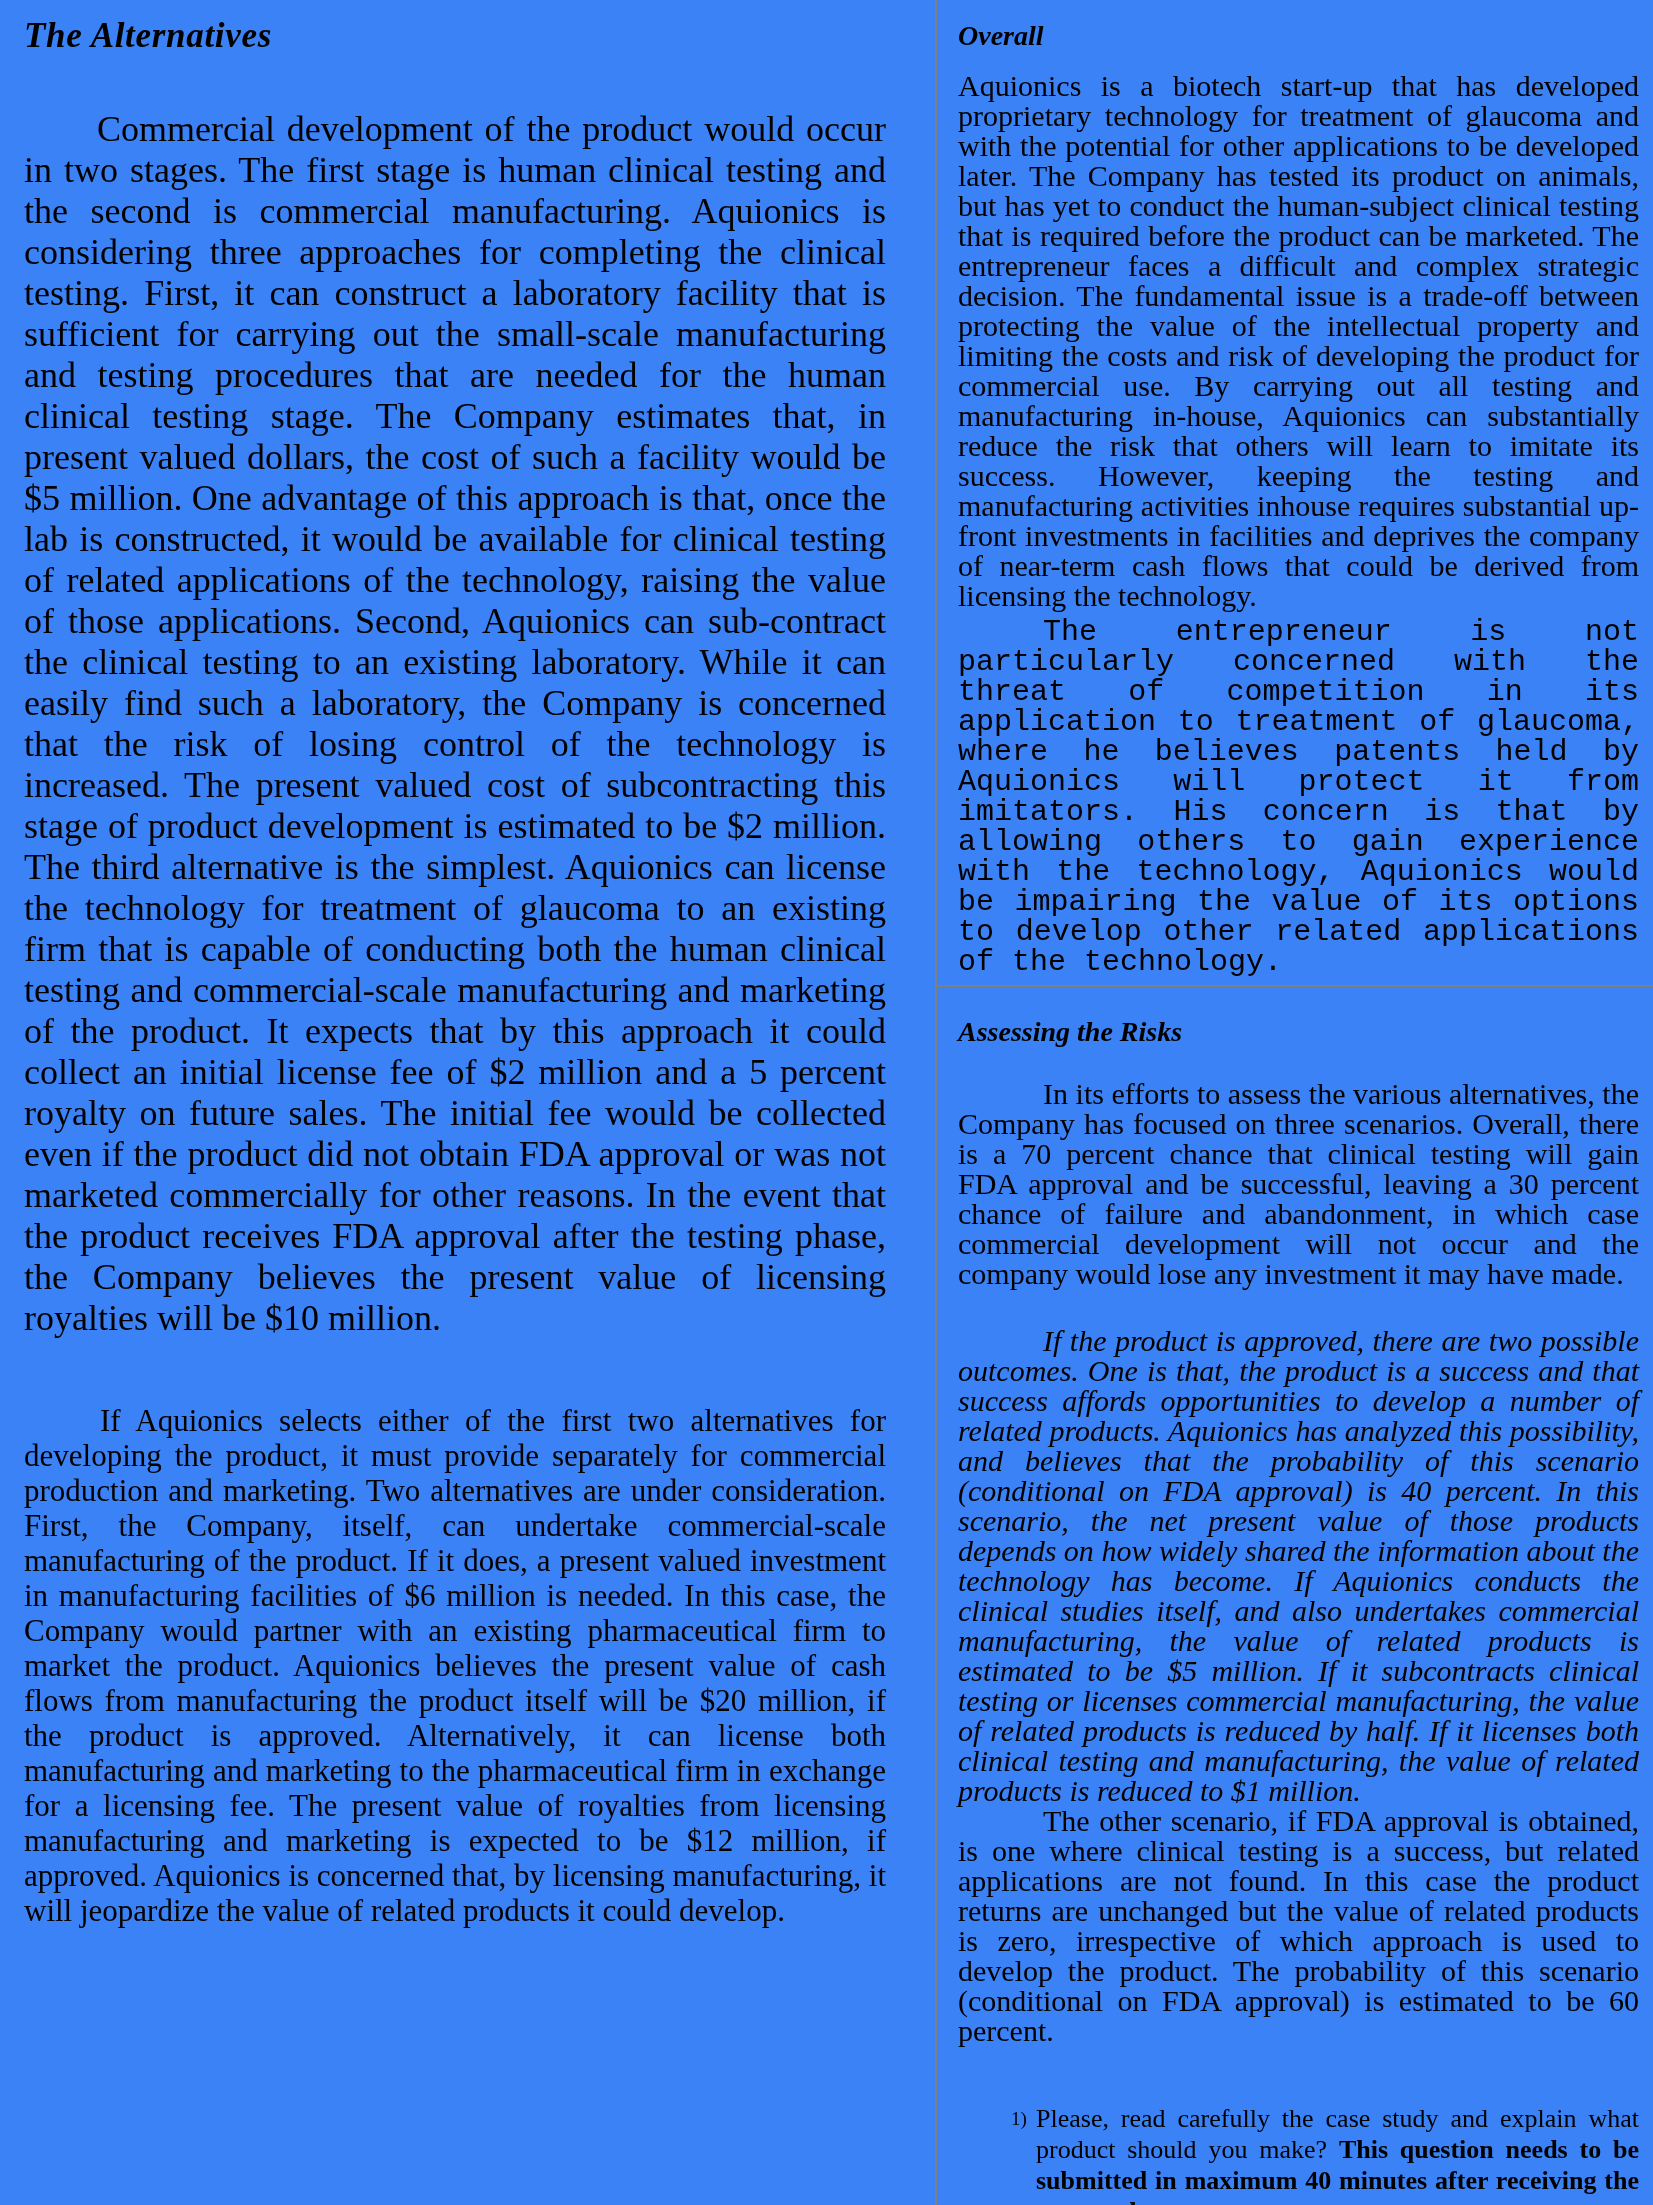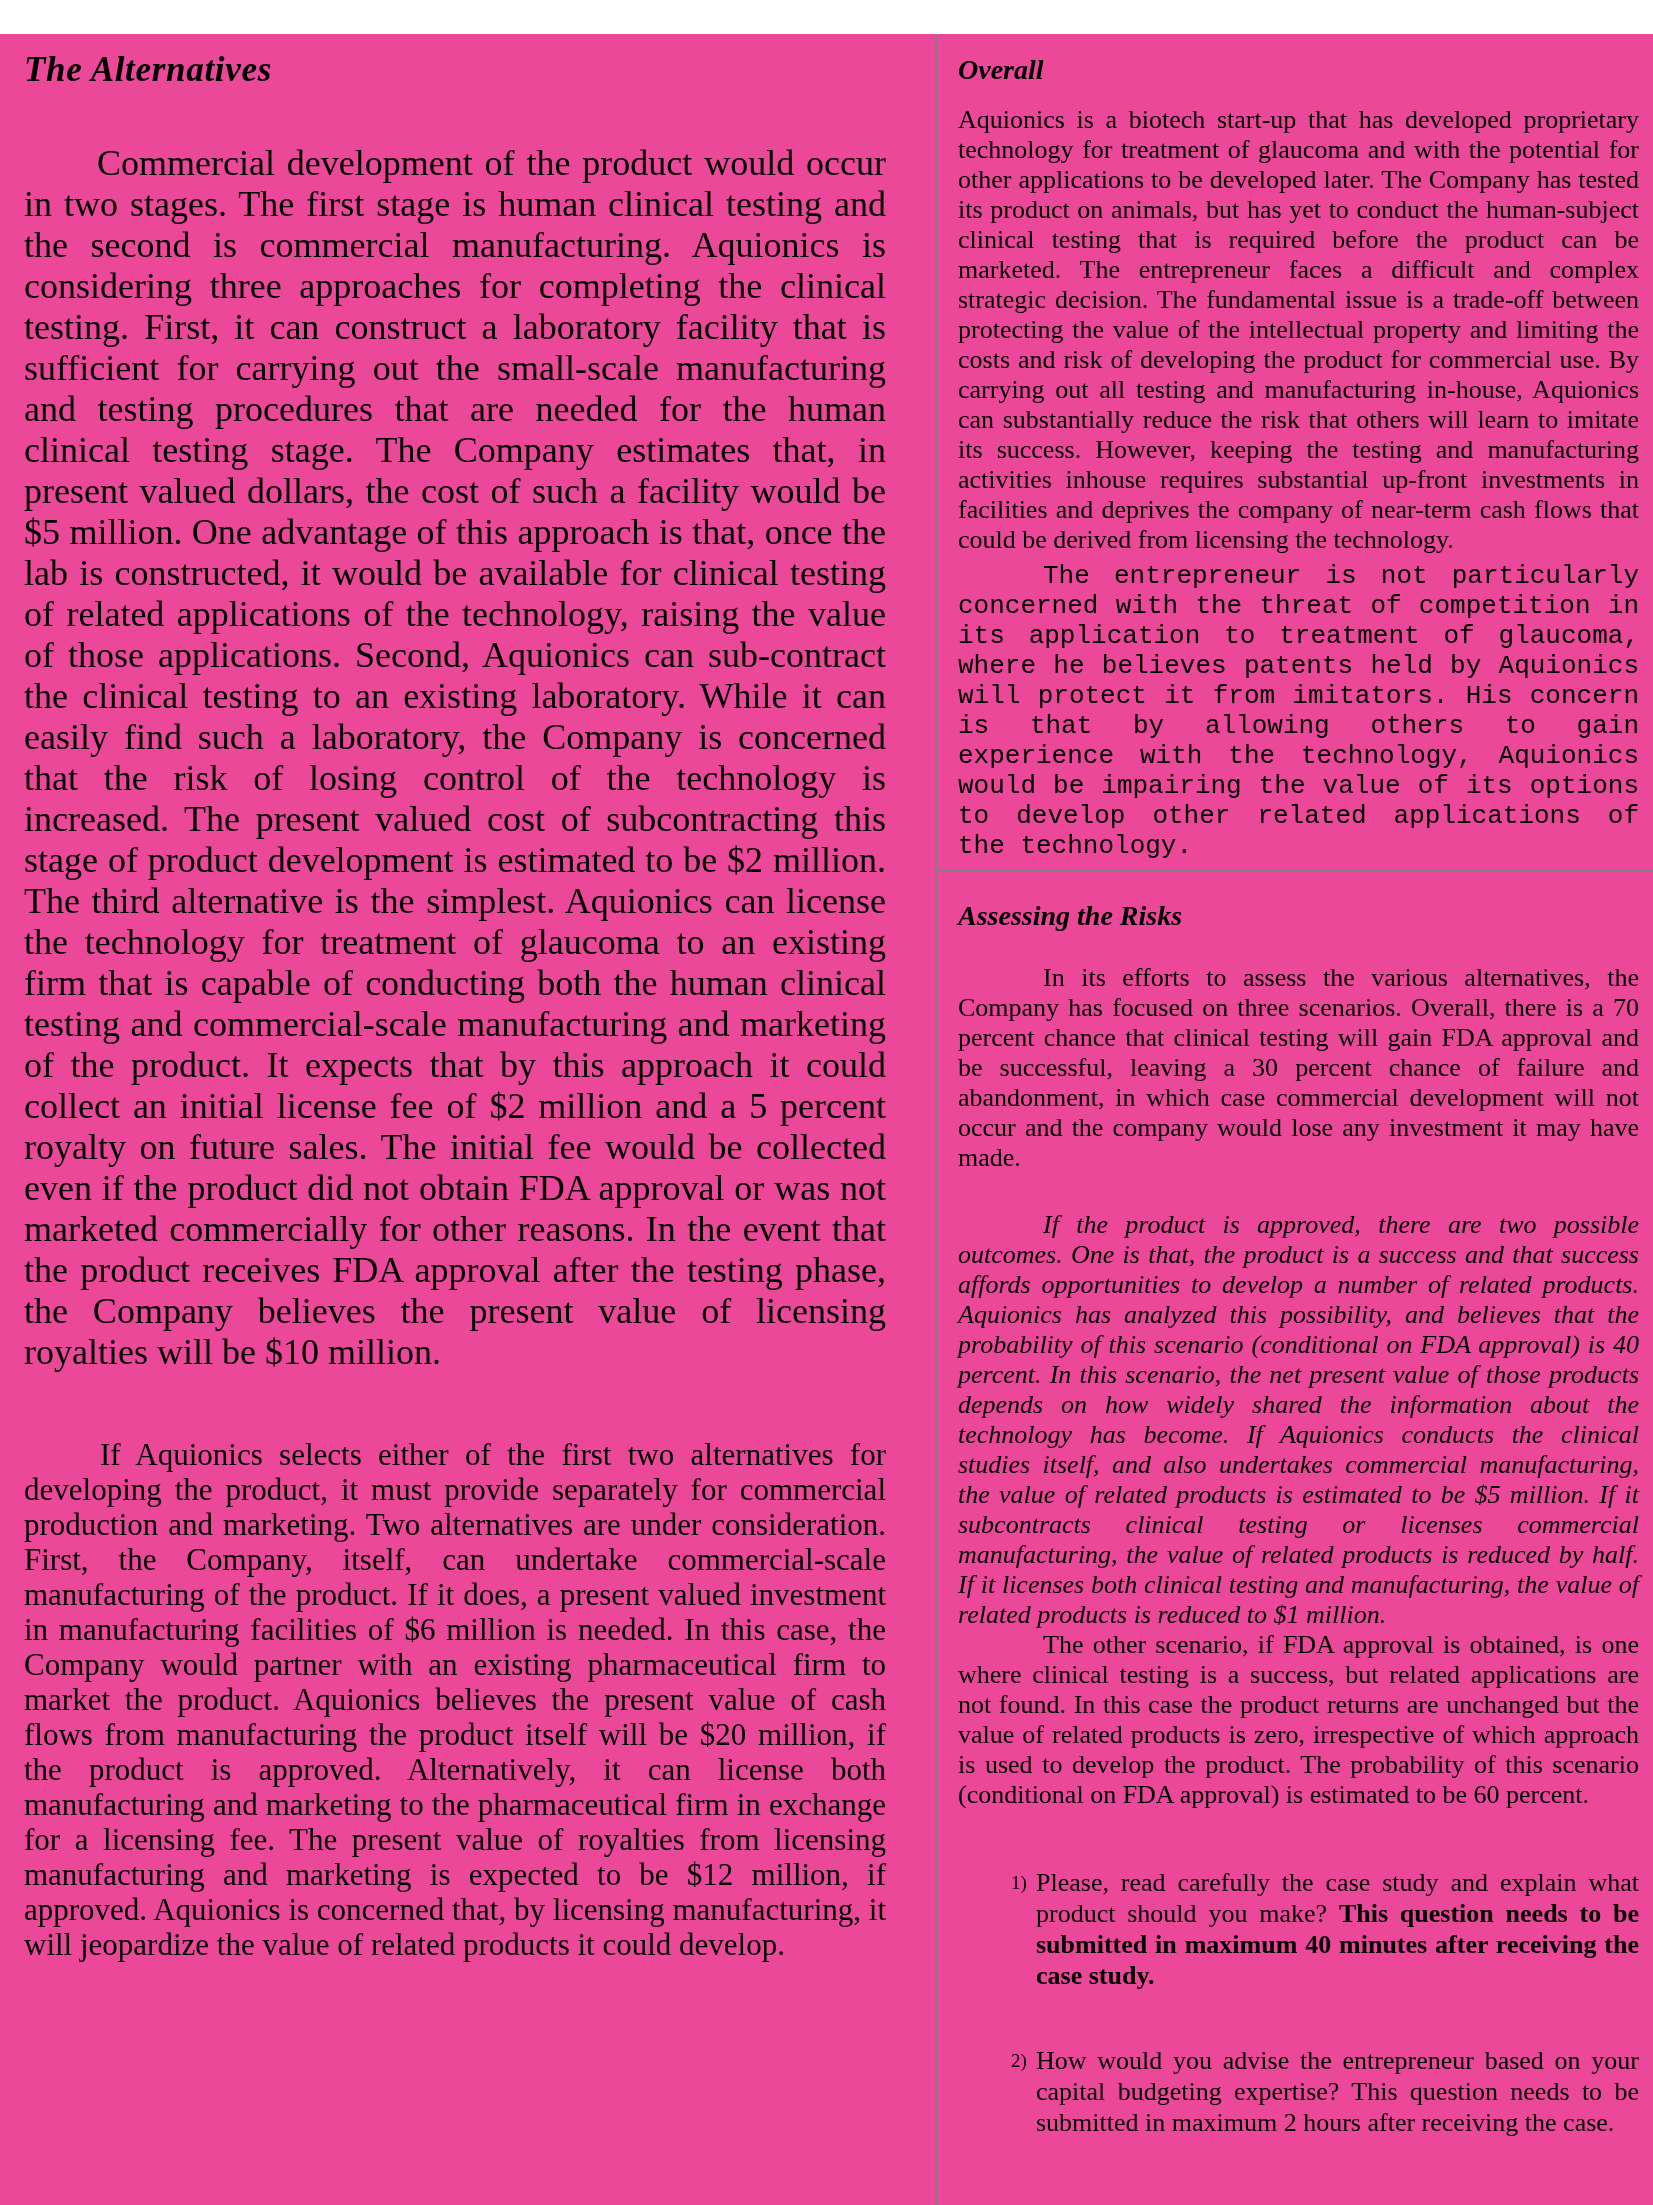--- a/index.html
+++ b/index.html
@@ -11,22 +11,21 @@
     width: 1654px;
     height: 2205px;
     position: relative;
     overflow: hidden;
     font-family: "Liberation Serif", "DejaVu Serif", serif;
     color: #000000;
   }
   .page {
     position: absolute;
     inset: 0;
-    background: #ec4899;
-    margin-top: 34px;
+    background: #3b82f6;
   }
   
   .v-divider {
     position: absolute;
     left: 935px;
     top: 0;
     width: 2px;
     height: 2205px;
     background: #7f7f7f;
   }
@@ -68,21 +67,21 @@
   }
   .col-right h3 {
     margin: 0 0 17.6px 0;
     font-size: 28px;
     line-height: 34px;
     font-weight: bold;
     font-style: italic;
   }
   .rp {
     margin: 0;
-    font-size: 26px;
+    font-size: 30px;
     line-height: 30px;
     text-align: justify;
   }
   .rp.first {
     text-indent: 0;
   }
   .rp.indented {
     text-indent: 85px;
   }
   .gap-a { margin-top: 6.8px; font-family: Liberation Mono, monospace; }   

